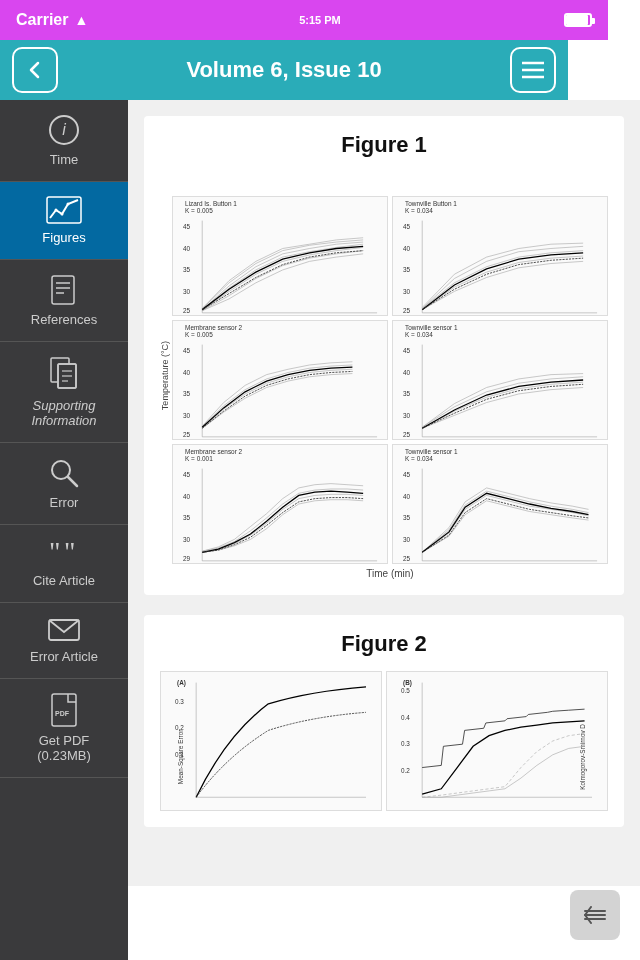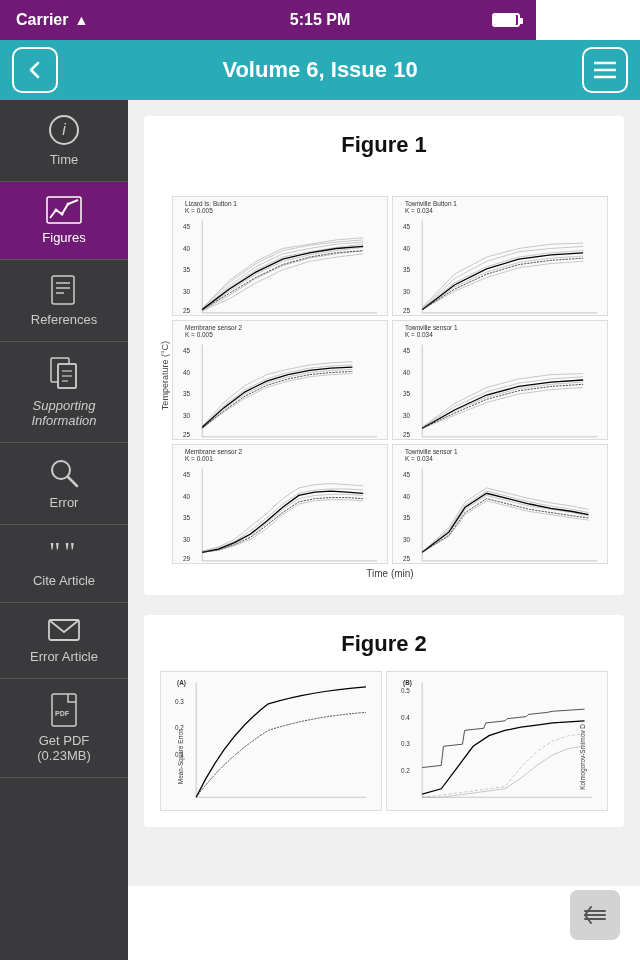--- a/index.html
+++ b/index.html
@@ -1,41 +1,41 @@
 <!DOCTYPE html>
 <html><head>
   <meta charset="utf-8">
   <style>
     * { margin: 0; padding: 0; box-sizing: border-box; }
     body { width: 640px; height: 960px; font-family: -apple-system, 'Helvetica Neue', Arial, sans-serif; overflow: hidden; background: #fff; }
 
     
     .status-bar {
-      width: 536px;
+      width: 608px;
       height: 40px;
-      background: #701a75;
+      background: #d946ef;
       display: flex;
       align-items: center;
       justify-content: space-between;
       padding: 0 16px;
       color: white;
       font-size: 16px;
       font-weight: 600;
     }
     .status-left { display: flex; align-items: center; gap: 6px; }
-    .status-center { position: absolute; left: 50%; transform: translateX(-50%); font-size: 16px; }
+    .status-center { position: absolute; left: 50%; transform: translateX(-50%); font-size: 11px; }
     .status-right { display: flex; align-items: center; gap: 4px; }
     .wifi-icon { font-size: 14px; }
     .battery { width: 28px; height: 14px; border: 2px solid white; border-radius: 3px; position: relative; display: inline-block; }
     .battery::after { content: ''; position: absolute; right: -5px; top: 3px; width: 3px; height: 6px; background: white; border-radius: 0 1px 1px 0; }
     .battery-fill { width: 90%; height: 100%; background: white; border-radius: 1px; }
 
     
     .nav-bar {
-      width: 640px;
+      width: 568px;
       height: 60px;
       background: #2AACB8;
       display: flex;
       align-items: center;
       justify-content: space-between;
       padding: 0 12px;
     }
     .nav-btn {
       width: 46px;
       height: 46px;
@@ -70,21 +70,21 @@
       flex-direction: column;
       align-items: center;
       justify-content: center;
       padding: 14px 8px;
       cursor: pointer;
       border-bottom: 1px solid #555;
       color: #ccc;
       gap: 6px;
     }
     .sidebar-item.active {
-      background: #701a75;
+      background: #0369a1;
       color: white;
       align-items: center;
     }
     .sidebar-label { font-size: 13px; text-align: center; color: inherit; }
 
     
     .content-area {
       flex: 1;
       height: 786px;
       overflow-y: scroll;

